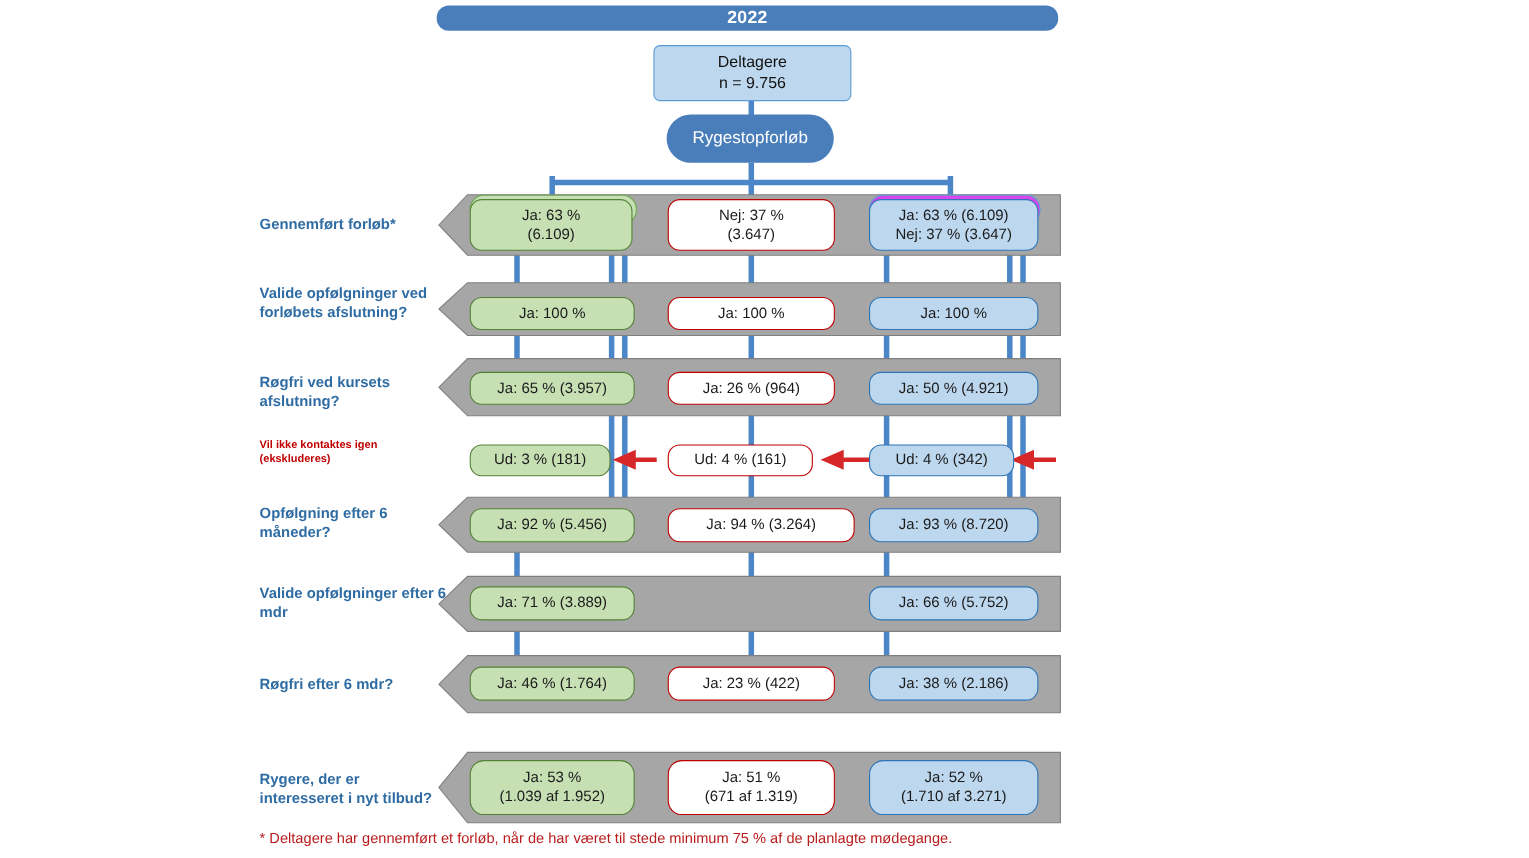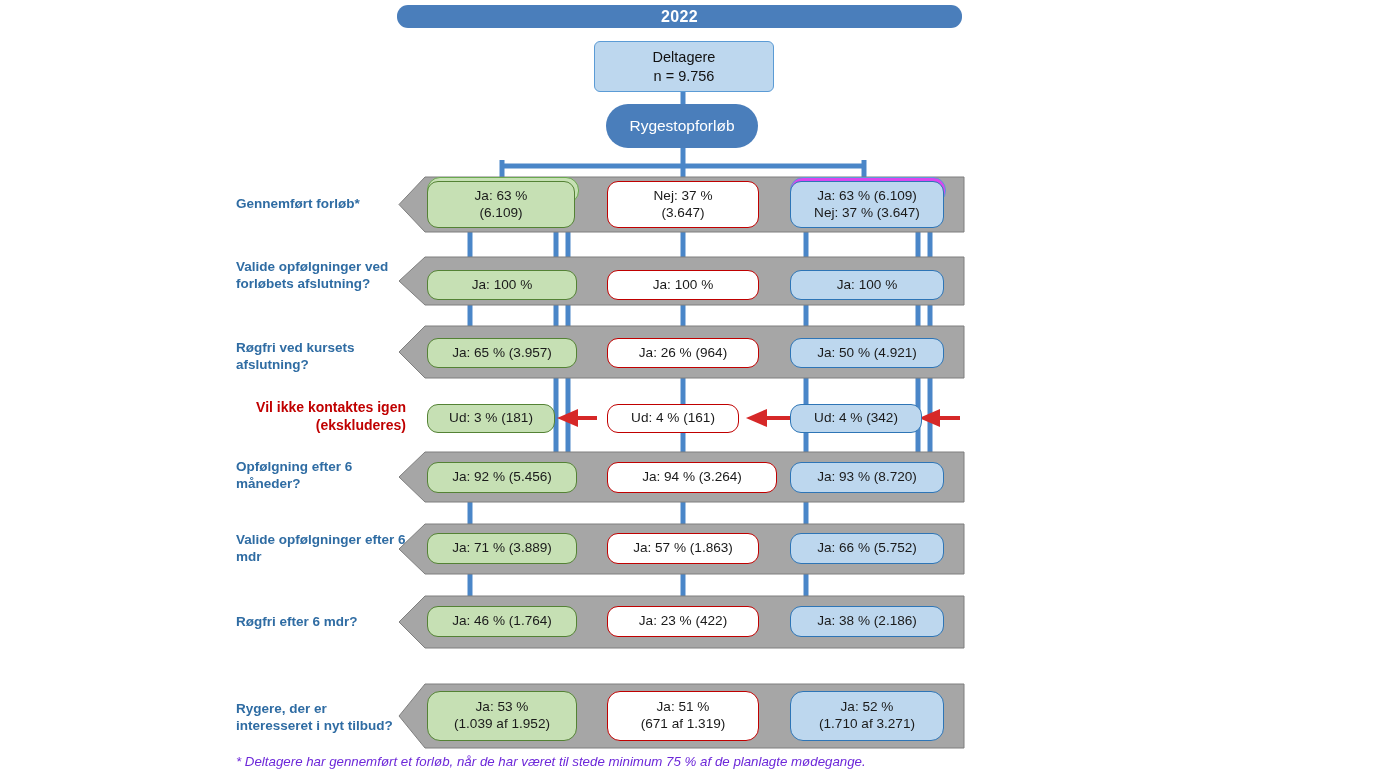--- a/index.html
+++ b/index.html
@@ -43,39 +43,39 @@
   .pill-kval{left:427px;top:132px;width:150px;background:#c6e0b4;border:1.4px solid #6aa84f;color:#274e13;}
   .pill-abs{left:790px;top:132px;width:154px;background:#d946ef;border:1.4px solid #5b9bd5;color:#123a5e;}
 
   
   .row-label{
     position:absolute;
     font-size:13.5px;line-height:1.28;
     color:#2f6ca3;font-weight:bold;
     text-align:left;
   }
-  .row-label.red{color:#c00000;font-size:14px;text-align:right;}
+  .row-label.red{color:#c00000;font-size:10px;}
 
   
   .node{
     position:absolute;
     display:flex;flex-direction:column;align-items:center;justify-content:center;
     text-align:center;border-radius:11px;
     font-size:13.6px;line-height:1.22;
     box-sizing:border-box;
   }
   .node.green{background:#c6e0b4;border:1.6px solid #548235;}
   .node.red{background:#ffffff;border:1.6px solid #c00000;}
   .node.blue{background:#bdd7ee;border:1.6px solid #2e75b6;}
   .node.tall{border-radius:13px;}
 
   
   .footnote{
     position:absolute;left:236px;top:754px;width:1100px;
-    font-size:13.3px;font-style:italic;color:#6d28d9;
+    font-size:13.3px;color:#b91c1c;
   }
 
   
   svg.lines{position:absolute;left:0;top:0;width:1390px;height:780px;pointer-events:none;}
 </style>
 </head>
 <body>
 
 <div class="canvas">
 
@@ -194,23 +194,20 @@
     <div>Ja: 94 % (3.264)</div>
   </div>
   <div class="node blue" style="left:790px;top:462px;width:154px;height:31px;">
     <div>Ja: 93 % (8.720)</div>
   </div>
 
   <div class="row-label" style="left:236px;top:531px;width:170px;">Valide opfølgninger efter 6 mdr</div>
   <div class="node green" style="left:427px;top:533px;width:150px;height:31px;">
     <div>Ja: 71 % (3.889)</div>
   </div>
-  <div class="node red" style="left:607px;top:533px;width:152px;height:31px;">
-    <div>Ja: 57 % (1.863)</div>
-  </div>
   <div class="node blue" style="left:790px;top:533px;width:154px;height:31px;">
     <div>Ja: 66 % (5.752)</div>
   </div>
 
   <div class="row-label" style="left:236px;top:613px;width:170px;">Røgfri efter 6 mdr?</div>
   <div class="node green" style="left:427px;top:606px;width:150px;height:31px;">
     <div>Ja: 46 % (1.764)</div>
   </div>
   <div class="node red" style="left:607px;top:606px;width:152px;height:31px;">
     <div>Ja: 23 % (422)</div>

